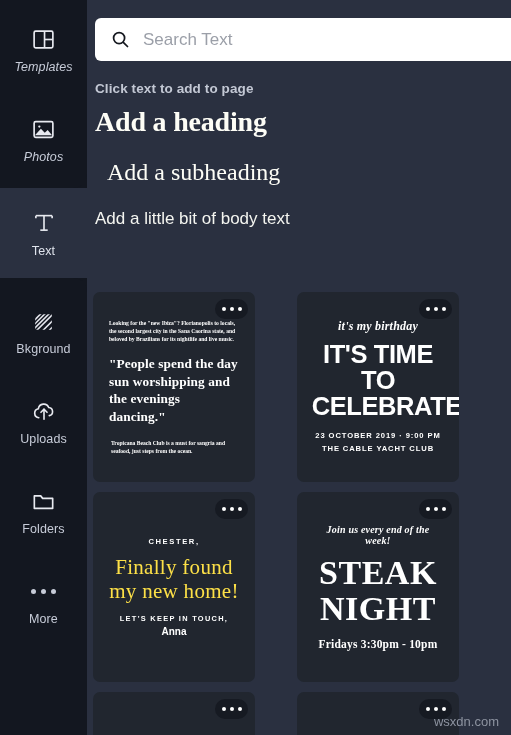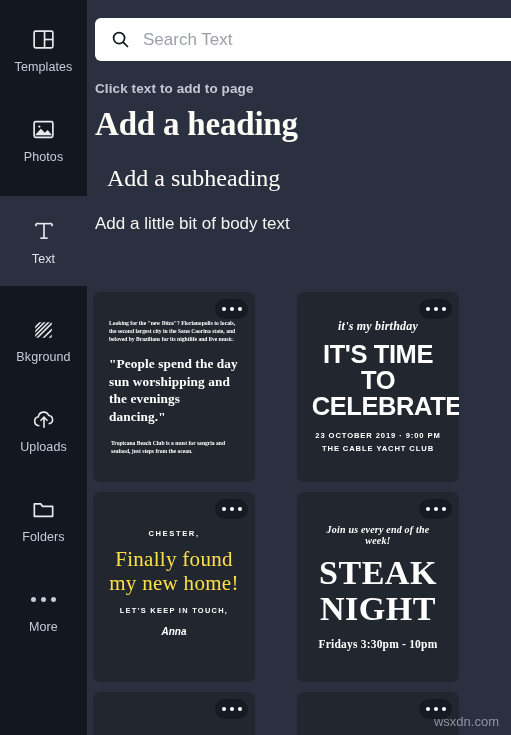--- a/index.html
+++ b/index.html
@@ -32,21 +32,22 @@
     position: relative;
     z-index: 3;
   }
   .nav-group {
     background: #131720;
     position: relative;
   }
   .nav-group.group-top {
     border-bottom-right-radius: 14px;
     padding-top: 4px;
-    padding-bottom: 12px;
+    padding-bottom: 4px;
+    font-style: italic;
   }
   .nav-group.group-bottom {
     border-top-right-radius: 14px;
     padding-top: 8px;
     padding-bottom: 10px;
   }
   .nav-item {
     width: 87px;
     height: 90px;
     box-sizing: border-box;
@@ -152,21 +153,21 @@
 
   .text-styles {
     position: absolute;
     left: 8px;
     top: 104px;
     right: 10px;
   }
   .style-heading {
     font-family: "Liberation Serif", serif;
     font-weight: bold;
-    font-size: 33px;
+    font-size: 28px;
     color: #fdfdf6;
     line-height: 1.08;
     margin: 0;
     padding: 3px 0 6px 0;
     cursor: pointer;
     letter-spacing: -.2px;
   }
   .style-subheading {
     font-family: "Liberation Serif", serif;
     font-size: 24px;
@@ -325,22 +326,21 @@
     font-size: 7.4px;
     letter-spacing: 1.3px;
     color: #ffffff;
     margin: 0 0 3px 0;
   }
   .c3 .t-name {
     font-family: "Liberation Sans", sans-serif;
     font-weight: bold;
     font-size: 10px;
     color: #ffffff;
-    margin: 8px;
-    font-style: italic;
+    margin: 0;
   }
 
   
   .c4 .t-kicker {
     font-family: "Liberation Serif", serif;
     font-weight: bold;
     font-style: italic;
     font-size: 10px;
     color: #ffffff;
     margin: 0 0 9px 0;

